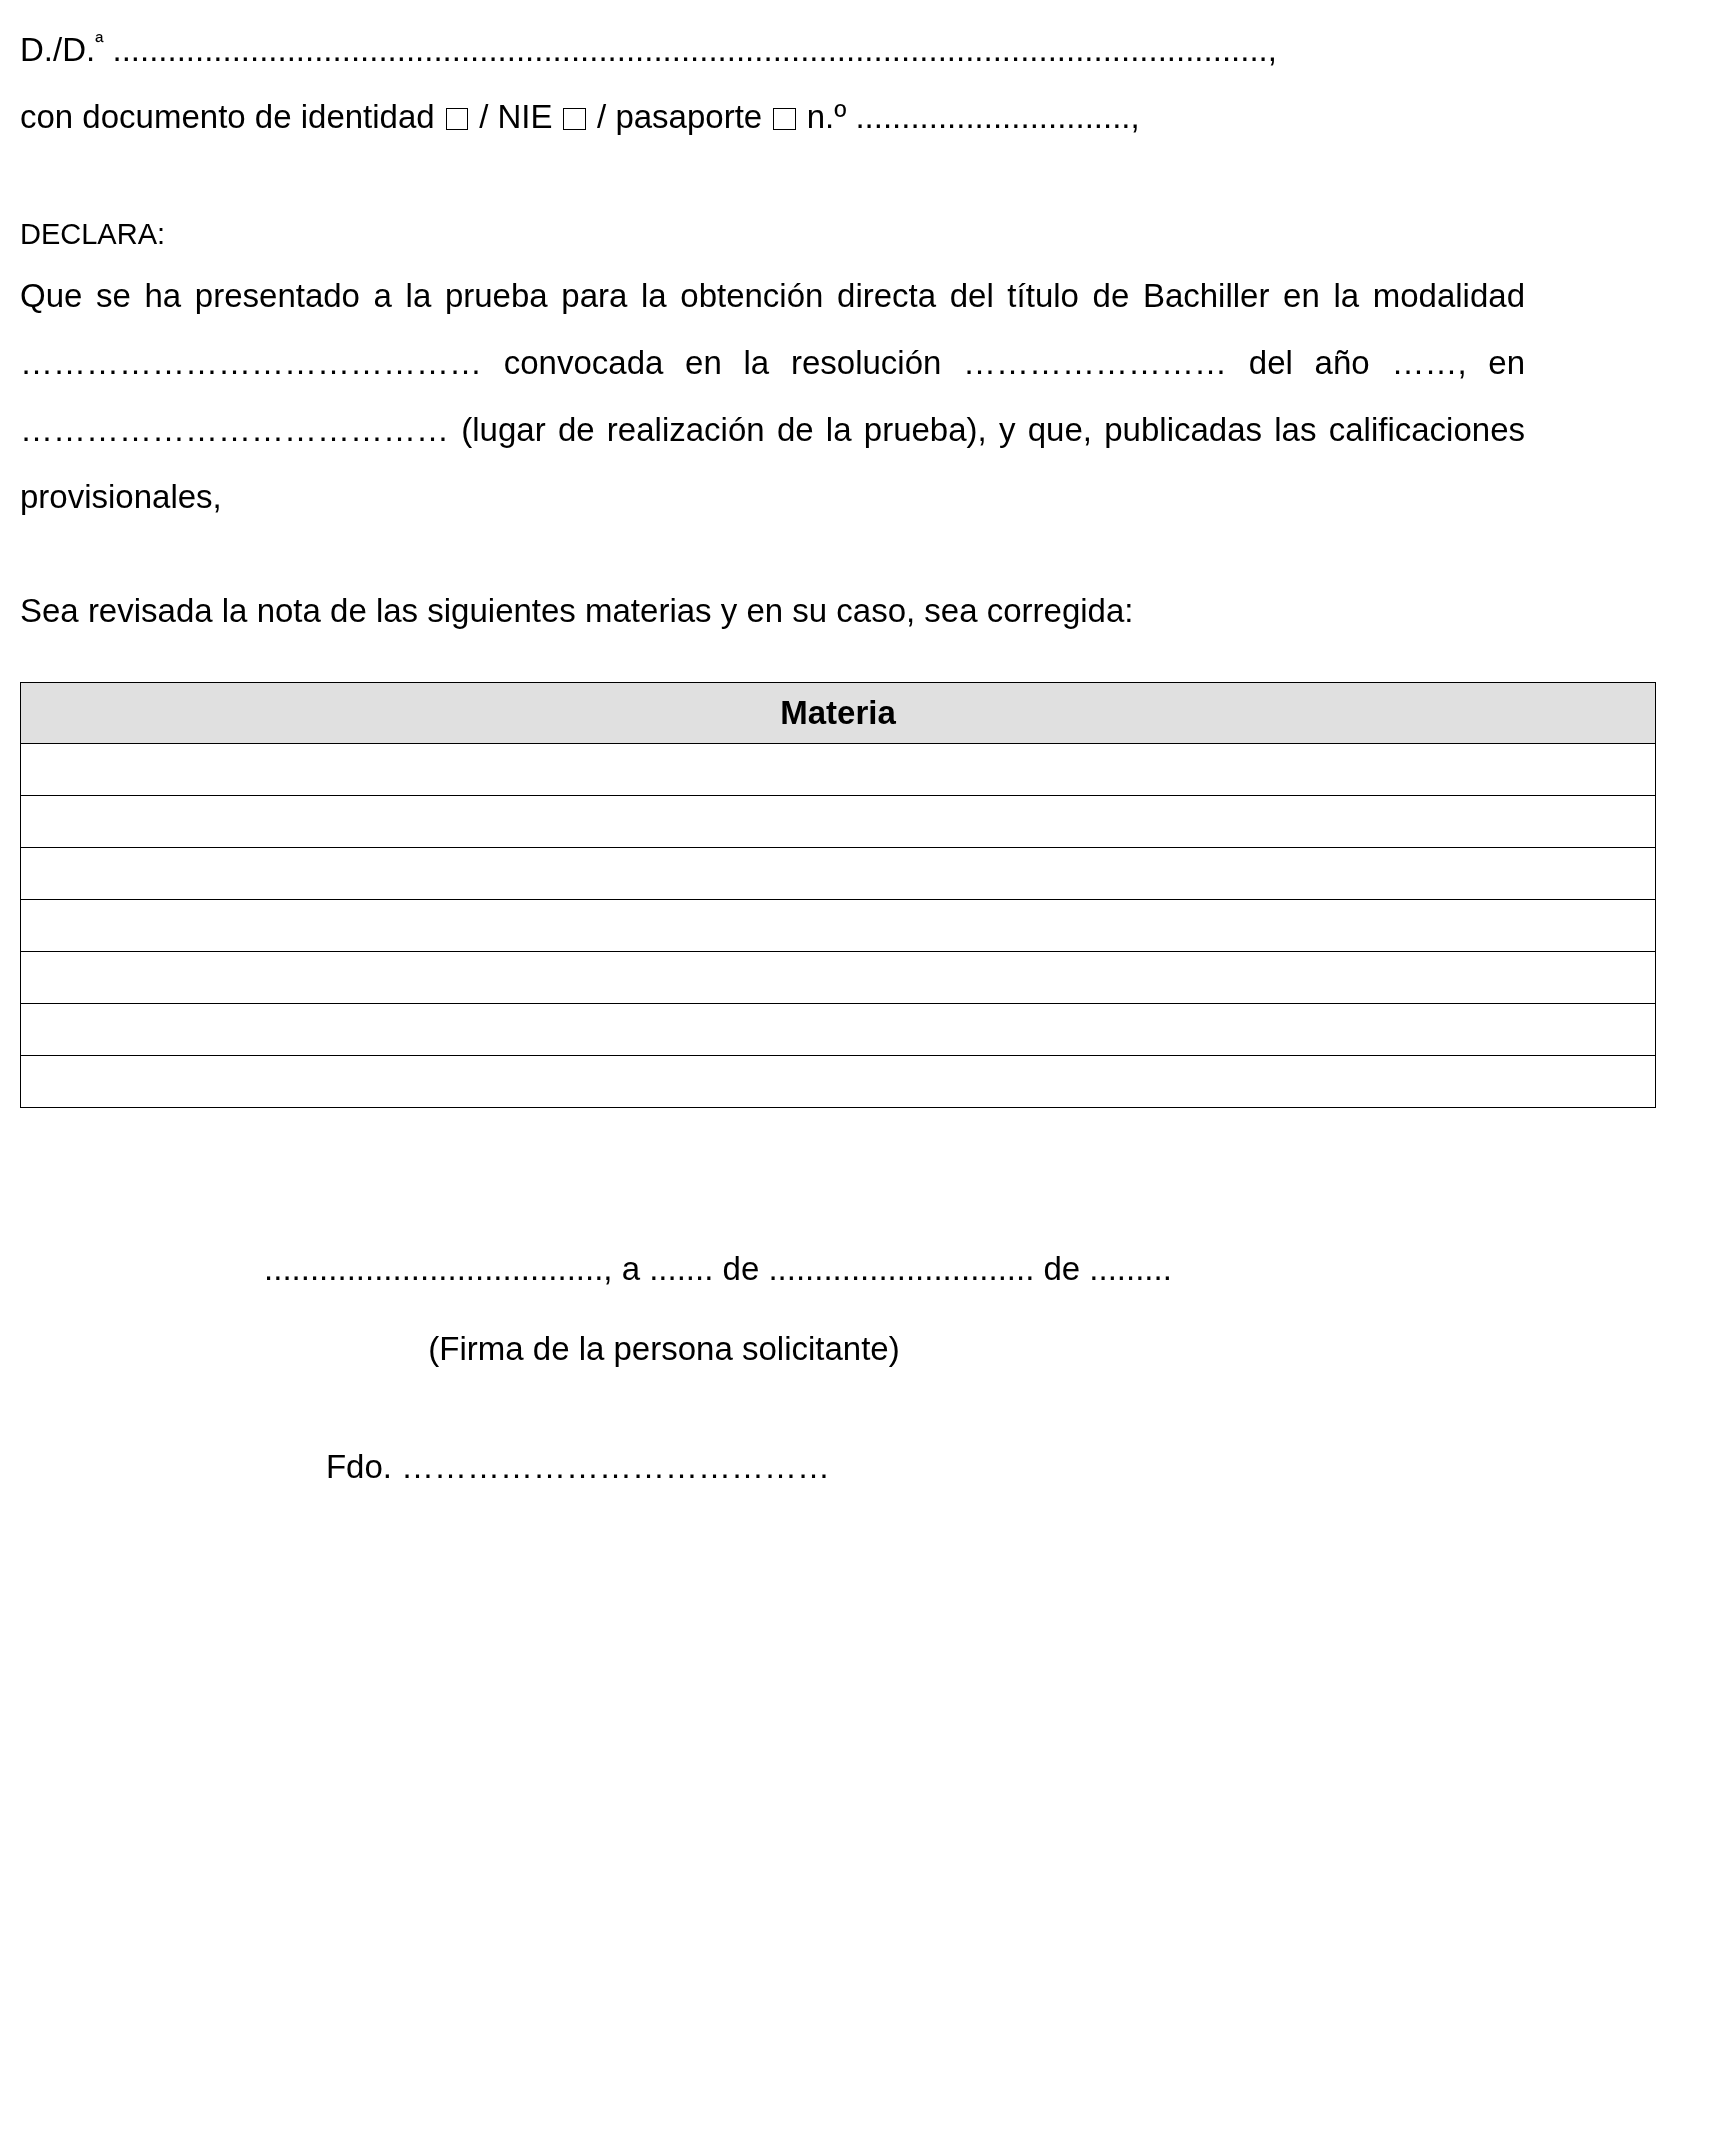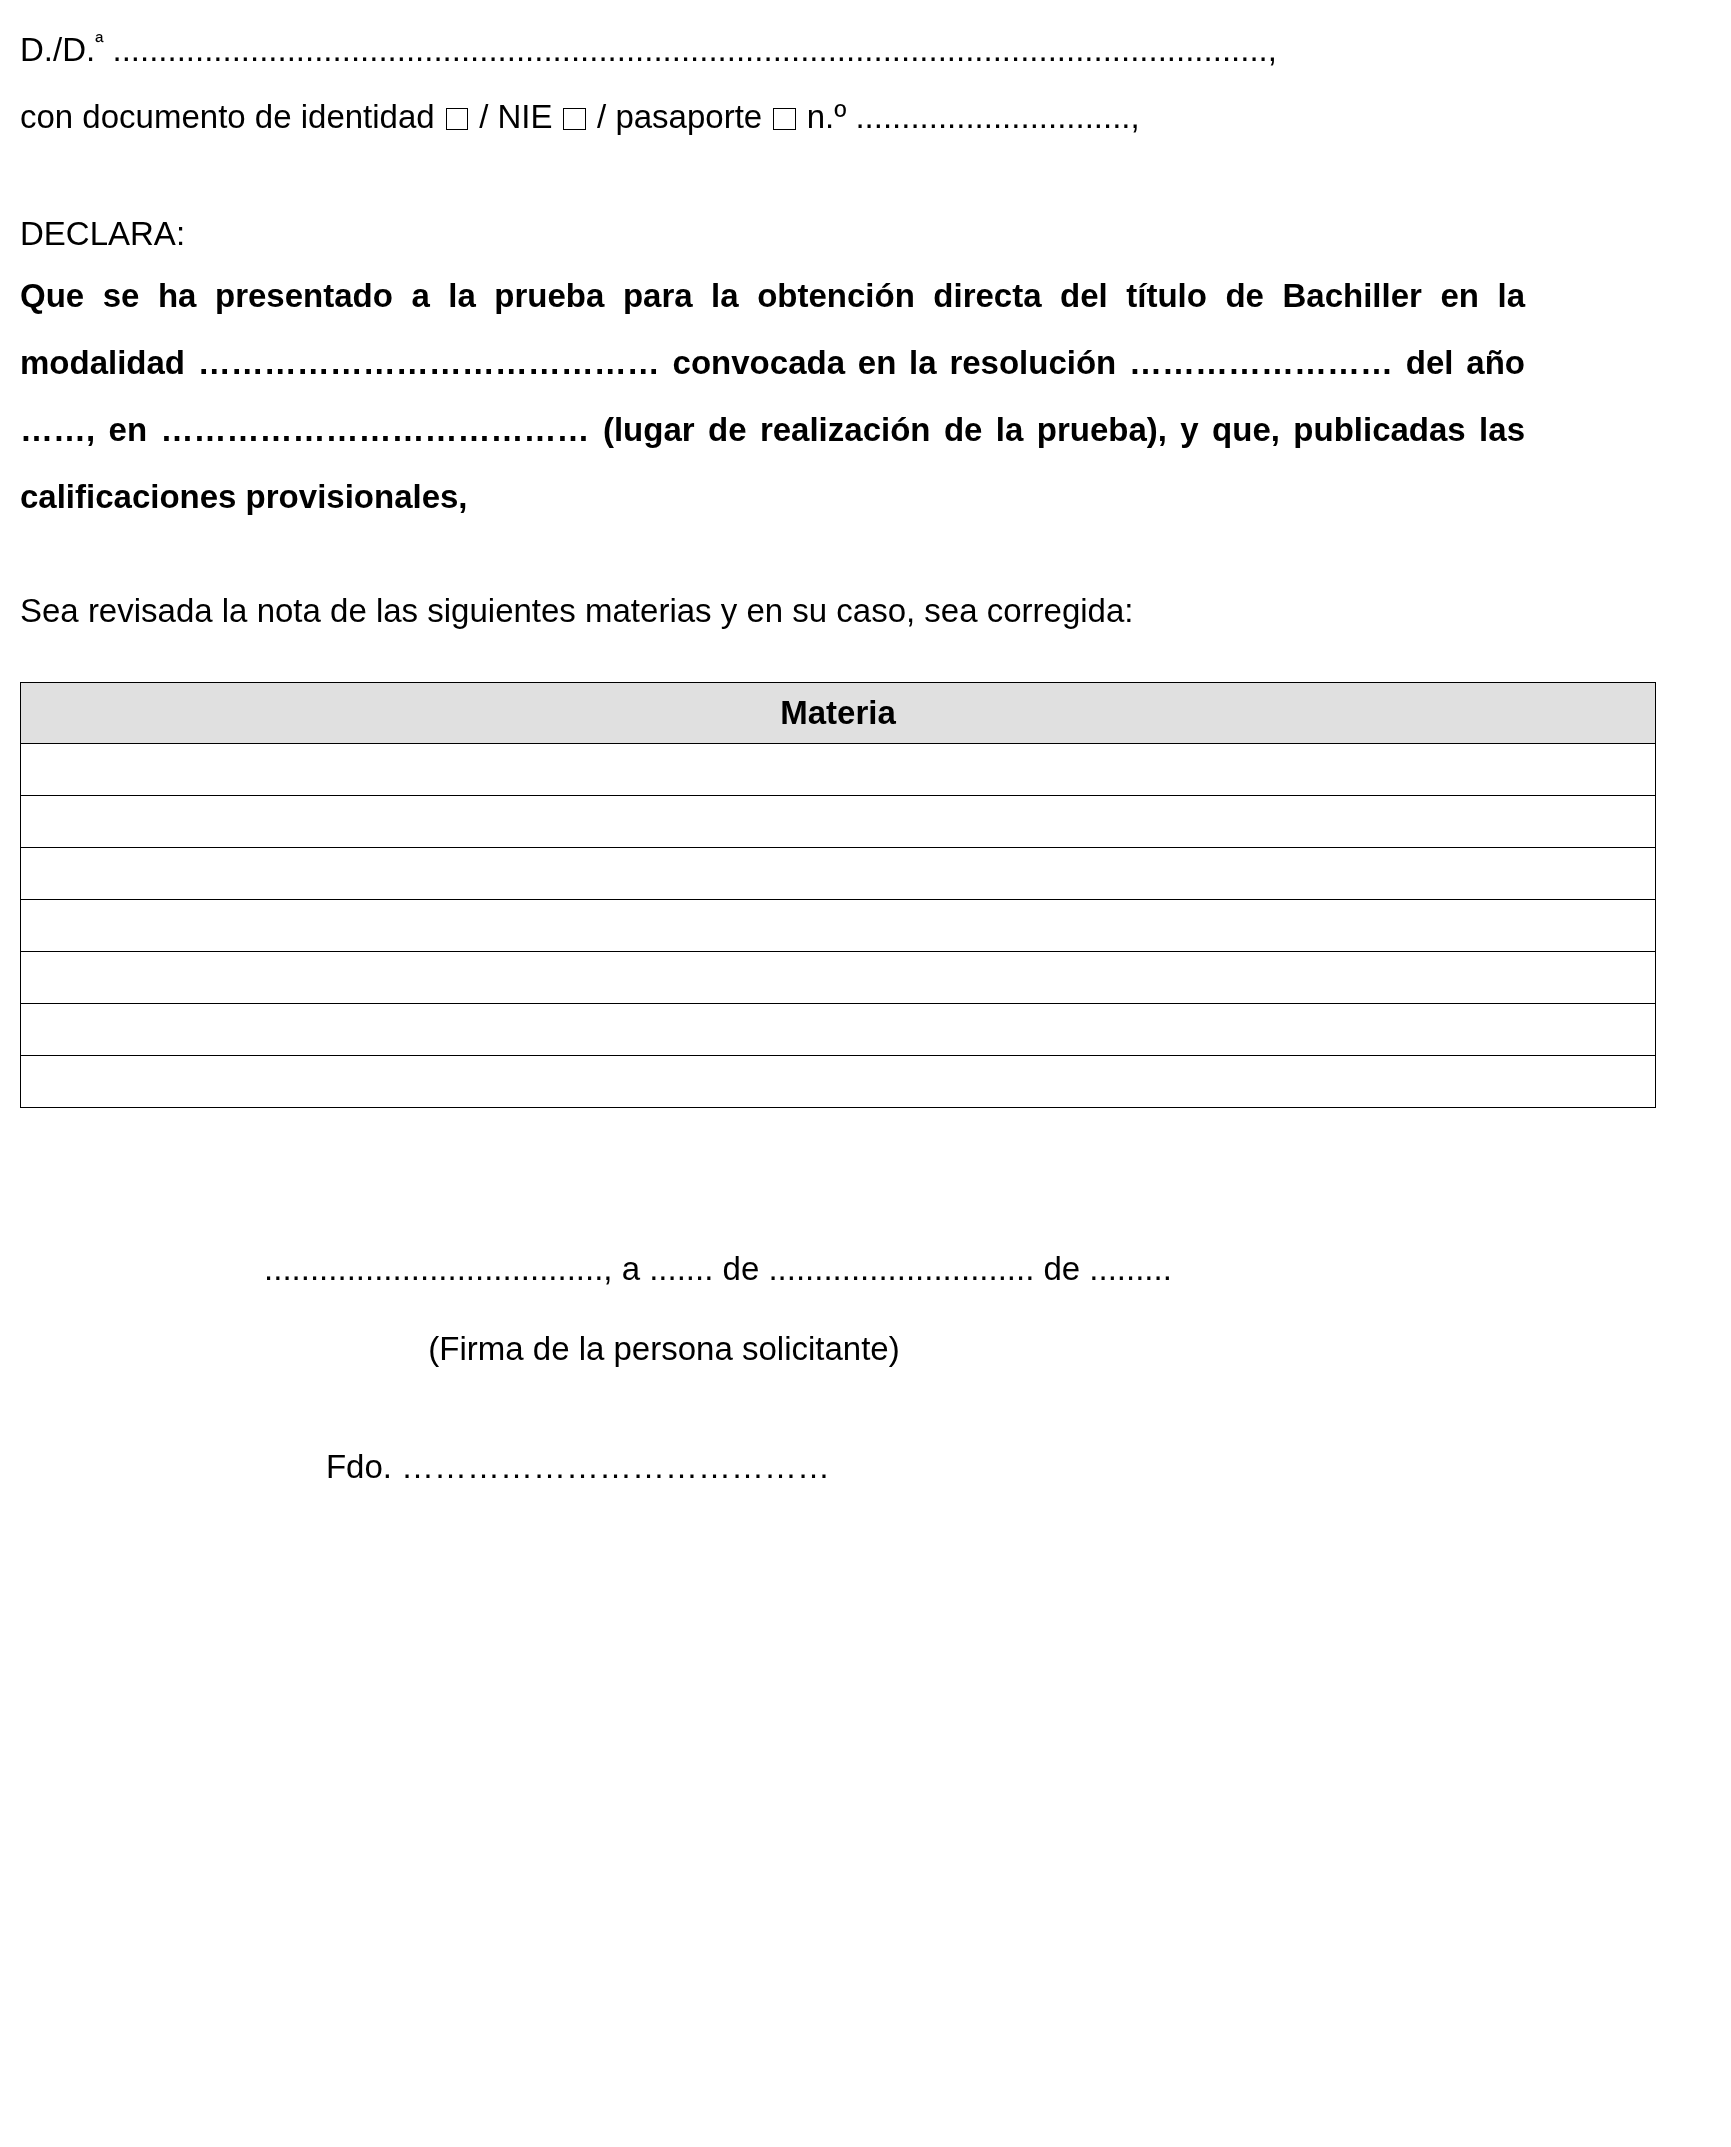--- a/index.html
+++ b/index.html
@@ -22,31 +22,30 @@
     position: relative;
   }
   .line {
     font-size: 33px;
     line-height: 67px;
     white-space: pre-wrap;
   }
   .line.justify {
     text-align: justify;
     text-justify: inter-word;
-    font-weight: bold;
   }
   .sup {
     font-size: 22px;
     vertical-align: super;
     line-height: 0;
   }
   .gap-small { height: 47px; }
   .gap-medium { height: 56px; }
   .heading {
-    font-size: 33px;
+    font-size: 29px;
     line-height: 56px;
   }
   .checkbox {
     display: inline-block;
     width: 22.6px;
     height: 22.6px;
     border: 1.8px solid #000;
     box-sizing: border-box;
     vertical-align: -1.8px;
     margin: 0 1.8px;

